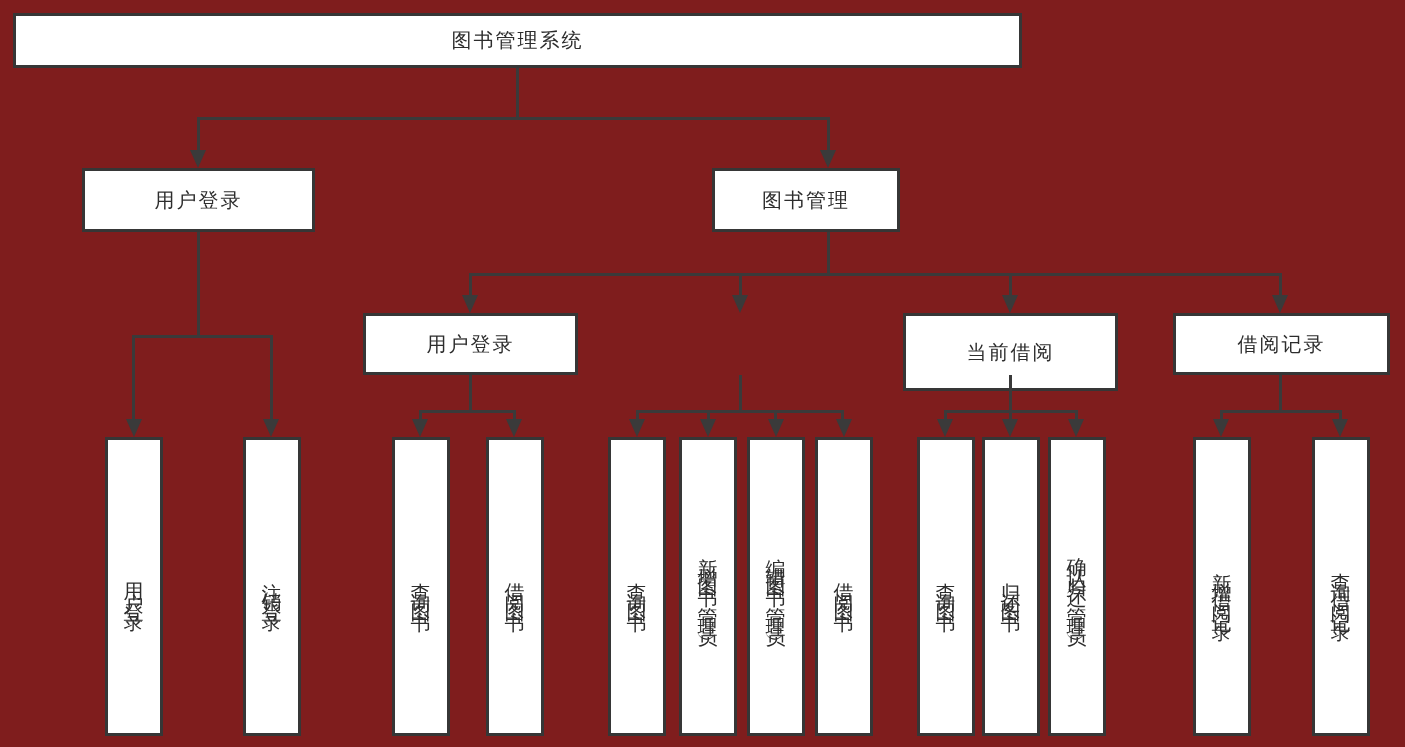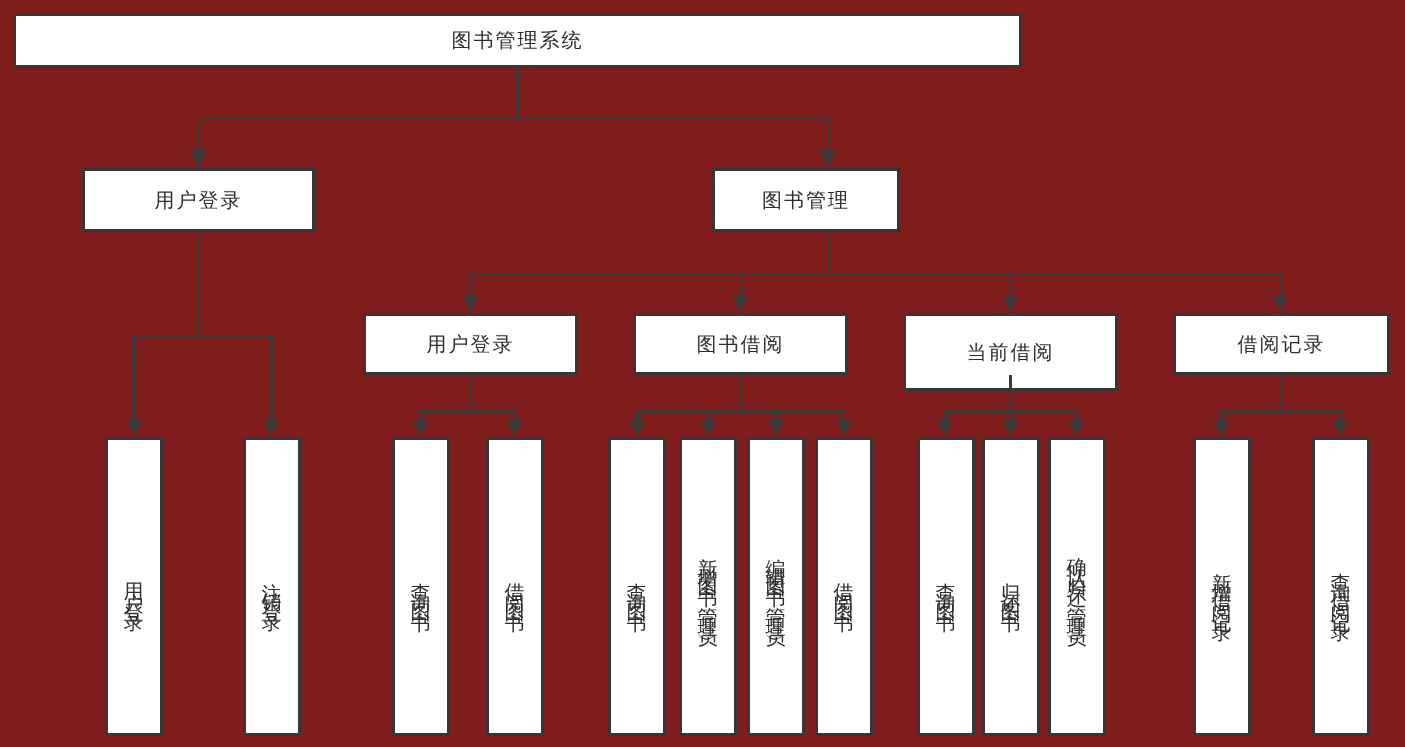--- a/index.html
+++ b/index.html
@@ -68,23 +68,20 @@
   <div class="tri" style="left:462px;top:295px"></div>
   <div class="v" style="left:739px;top:273px;height:23px"></div>
   <div class="tri" style="left:732px;top:295px"></div>
   <div class="v" style="left:1009px;top:273px;height:23px"></div>
   <div class="tri" style="left:1002px;top:295px"></div>
   <div class="v" style="left:1279px;top:273px;height:23px"></div>
   <div class="tri" style="left:1272px;top:295px"></div>
 
   <div class="node" style="left:363px;top:313px;width:215px;height:62px">
     <span>用户登录</span>
-  </div>
-  <div class="node" style="left:633px;top:313px;width:215px;height:62px">
-    <span>图书借阅</span>
   </div>
   <div class="node" style="left:903px;top:313px;width:215px;height:78px">
     <span>当前借阅</span>
   </div>
   <div class="node" style="left:1173px;top:313px;width:217px;height:62px">
     <span>借阅记录</span>
   </div>
 
   <div class="v" style="left:469px;top:375px;height:35px"></div>
   <div class="h" style="left:419px;top:410px;width:97px"></div>

